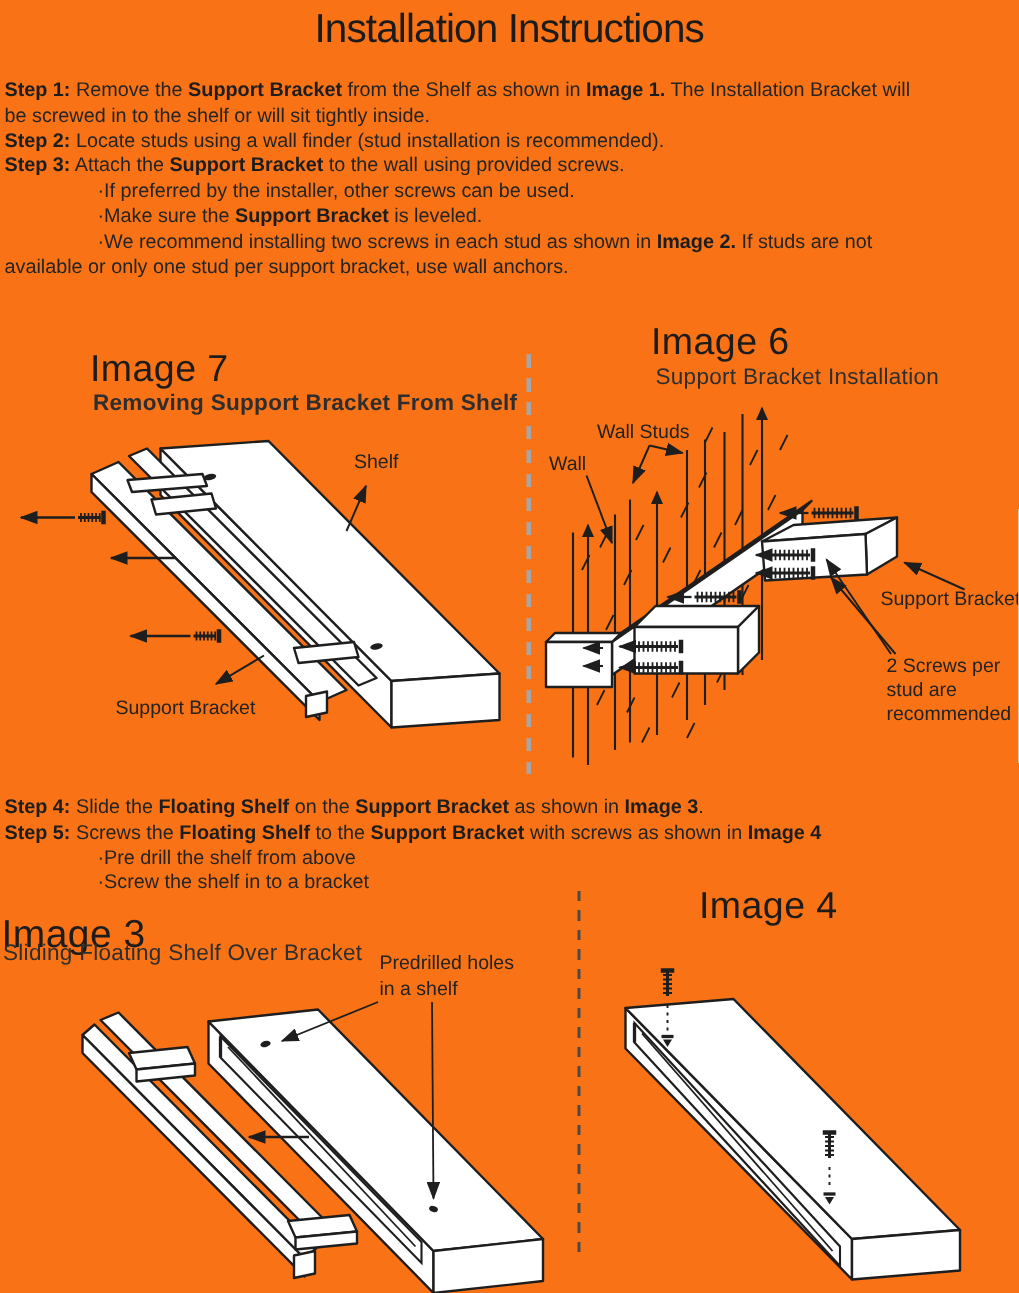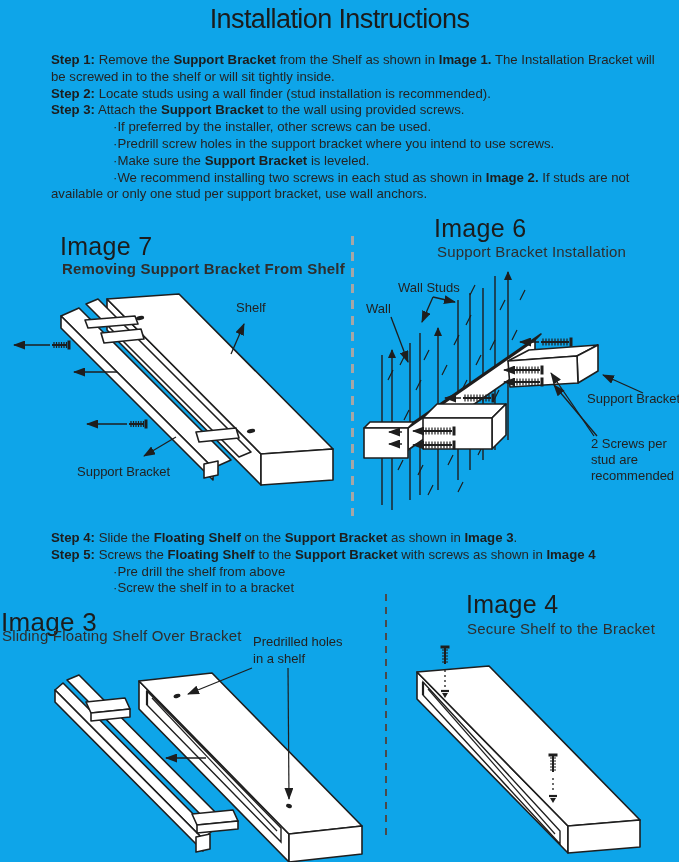--- a/index.html
+++ b/index.html
@@ -1,20 +1,20 @@
 <!DOCTYPE html>
 <html><head>
 <meta charset="utf-8">
 <style>
   html,body{margin:0;padding:0;background:#fff;}
-  #page{position:relative;width:679px;height:862px;background:#0ea5e9;overflow:hidden;
+  #page{position:relative;width:679px;height:862px;background:#f97316;overflow:hidden;
         font-family:"Liberation Sans",sans-serif;color:#232323;}
   #doc-title{position:absolute;left:0;top:4px;width:679px;text-align:center;
              font-size:27px;font-weight:400;letter-spacing:-0.6px;color:#1b1b1b;}
-  .para{position:absolute;left:3px;margin-left:48px;}
+  .para{position:absolute;left:3px;}
   #para-top{top:52px;}
   #para-bottom{top:530px;}
   .tline{white-space:nowrap;height:16.8px;line-height:16.8px;font-size:13.2px;color:#242424;}
   .tline.ind{padding-left:62px;}
   .tline .b{font-weight:700;color:#1d1d1d;}
   .sec-head{position:absolute;font-weight:400;color:#1c1c1c;font-size:25px;letter-spacing:0.3px;}
   #head-img1{left:60px;top:232px;}
   #head-img2{left:434px;top:214px;}
   #head-img3{left:1px;top:607px;font-size:26px;}
   #head-img4{left:466px;top:590px;}
@@ -43,21 +43,20 @@
 <div id="page">
 
   <div id="doc-title">Installation Instructions</div>
 
   <div id="para-top" class="para">
       <div class="tline"><span class="b">Step 1:</span><span class="n"> Remove the </span><span class="b">Support Bracket</span><span class="n"> from the Shelf as shown in </span><span class="b">Image 1.</span><span class="n"> The Installation Bracket will</span></div>
       <div class="tline"><span class="n">be screwed in to the shelf or will sit tightly inside.</span></div>
       <div class="tline"><span class="b">Step 2:</span><span class="n"> Locate studs using a wall finder (stud installation is recommended).</span></div>
       <div class="tline"><span class="b">Step 3:</span><span class="n"> Attach the </span><span class="b">Support Bracket</span><span class="n"> to the wall using provided screws.</span></div>
       <div class="tline ind"><span class="n">·If preferred by the installer, other screws can be used.</span></div>
-      <div class="tline ind"><span class="n">·Predrill screw holes in the support bracket where you intend to use screws.</span></div>
       <div class="tline ind"><span class="n">·Make sure the </span><span class="b">Support Bracket</span><span class="n"> is leveled.</span></div>
       <div class="tline ind"><span class="n">·We recommend installing two screws in each stud as shown in </span><span class="b">Image 2.</span><span class="n"> If studs are not</span></div>
       <div class="tline"><span class="n">available or only one stud per support bracket, use wall anchors.</span></div>
     </div>
 
   <div id="head-img1" class="sec-head">Image 7</div>
   <div id="cap-img1" class="caption">Removing Support Bracket From Shelf</div>
   <div id="head-img2" class="sec-head">Image 6</div>
   <div id="cap-img2" class="caption">Support Bracket Installation</div>
 
@@ -174,21 +173,20 @@
   <div id="para-bottom" class="para">
       <div class="tline"><span class="b">Step 4:</span><span class="n"> Slide the </span><span class="b">Floating Shelf</span><span class="n"> on the </span><span class="b">Support Bracket</span><span class="n"> as shown in </span><span class="b">Image 3</span><span class="n">.</span></div>
       <div class="tline"><span class="b">Step 5:</span><span class="n"> Screws the </span><span class="b">Floating Shelf</span><span class="n"> to the </span><span class="b">Support Bracket</span><span class="n"> with screws as shown in </span><span class="b">Image 4</span></div>
       <div class="tline ind"><span class="n">·Pre drill the shelf from above</span></div>
       <div class="tline ind"><span class="n">·Screw the shelf in to a bracket</span></div>
     </div>
 
   <div id="head-img3" class="sec-head">Image 3</div>
   <div id="cap-img3" class="caption">Sliding Floating Shelf Over Bracket</div>
   <div id="head-img4" class="sec-head">Image 4</div>
-  <div id="cap-img4" class="caption">Secure Shelf to the Bracket</div>
 
   <div id="divider2" class="divider"></div>
 
   <svg id="fig3" class="fig" width="385" height="232">
     <defs>
       <marker id="ah3" markerWidth="12" markerHeight="9" refX="11" refY="4.5" orient="auto" markerUnits="userSpaceOnUse">
         <path d="M0,0 L12,4.5 L0,9 z" fill="#1e1e1e"></path>
       </marker>
     </defs>
     <g>

